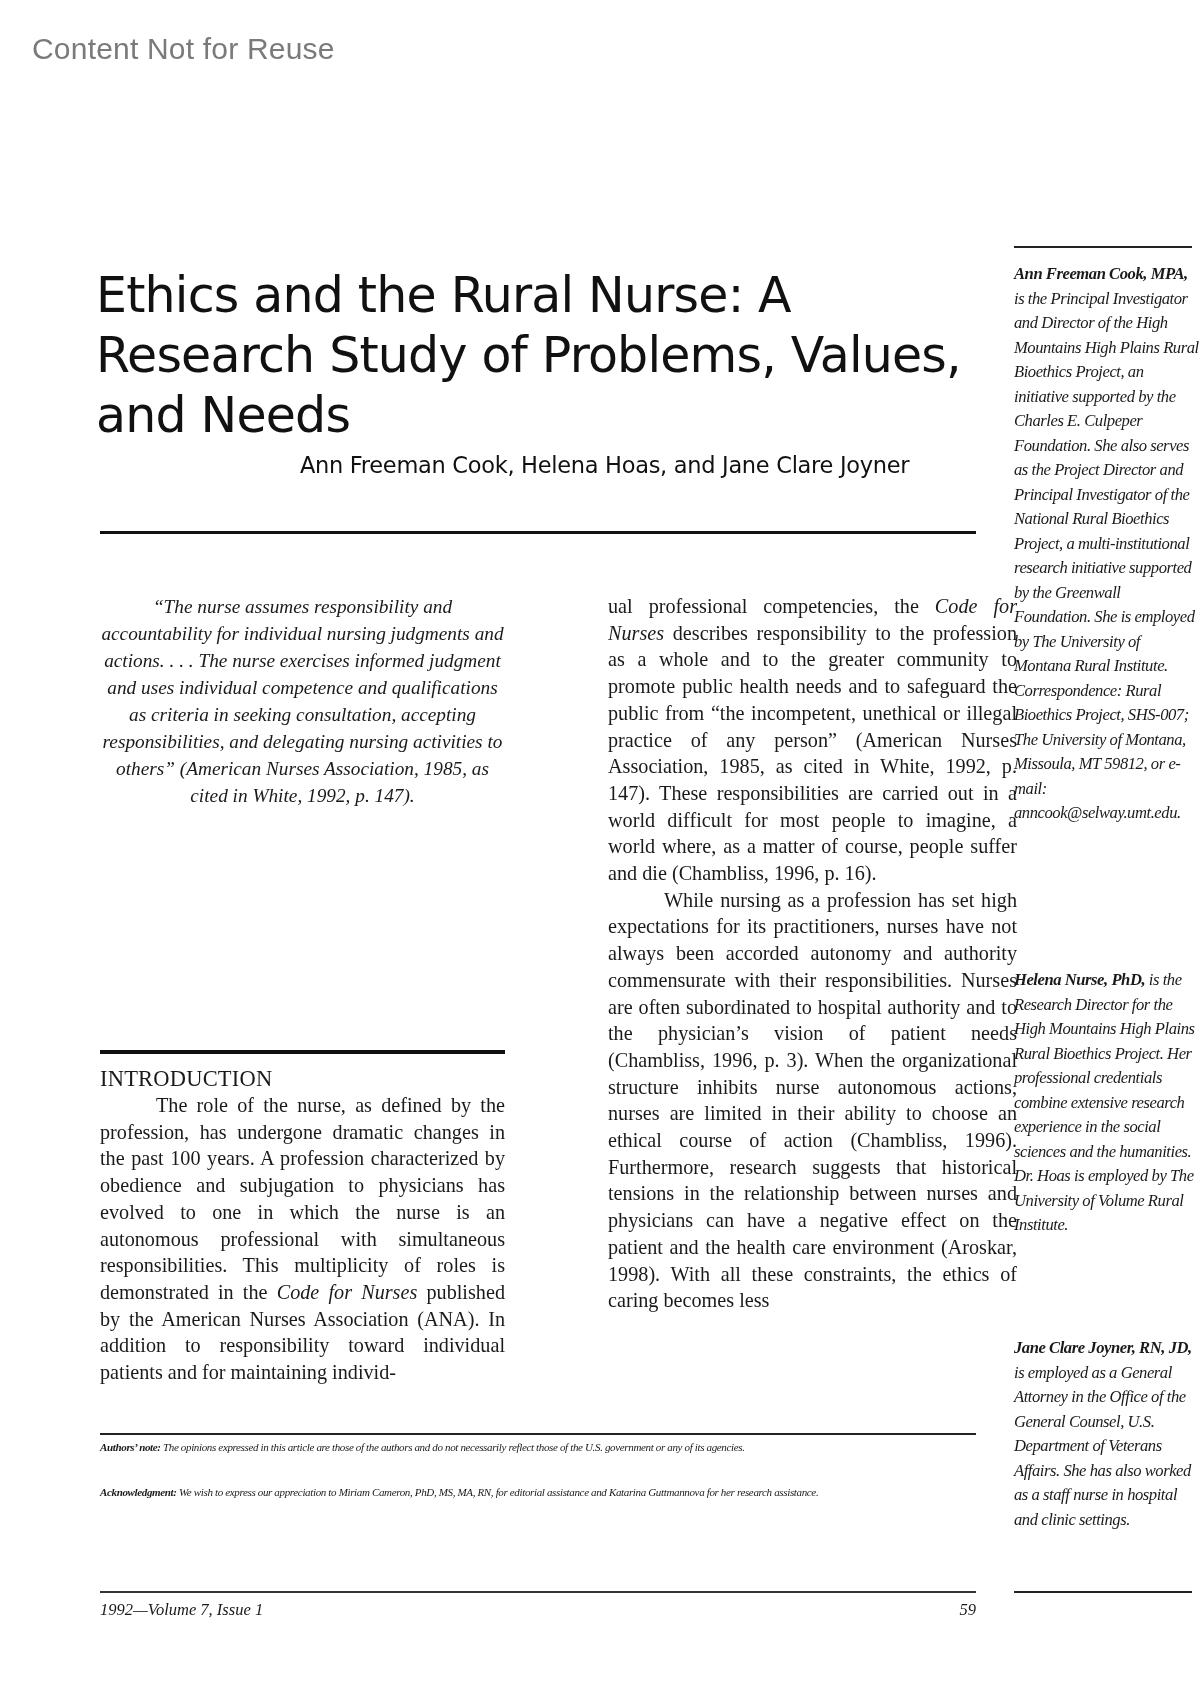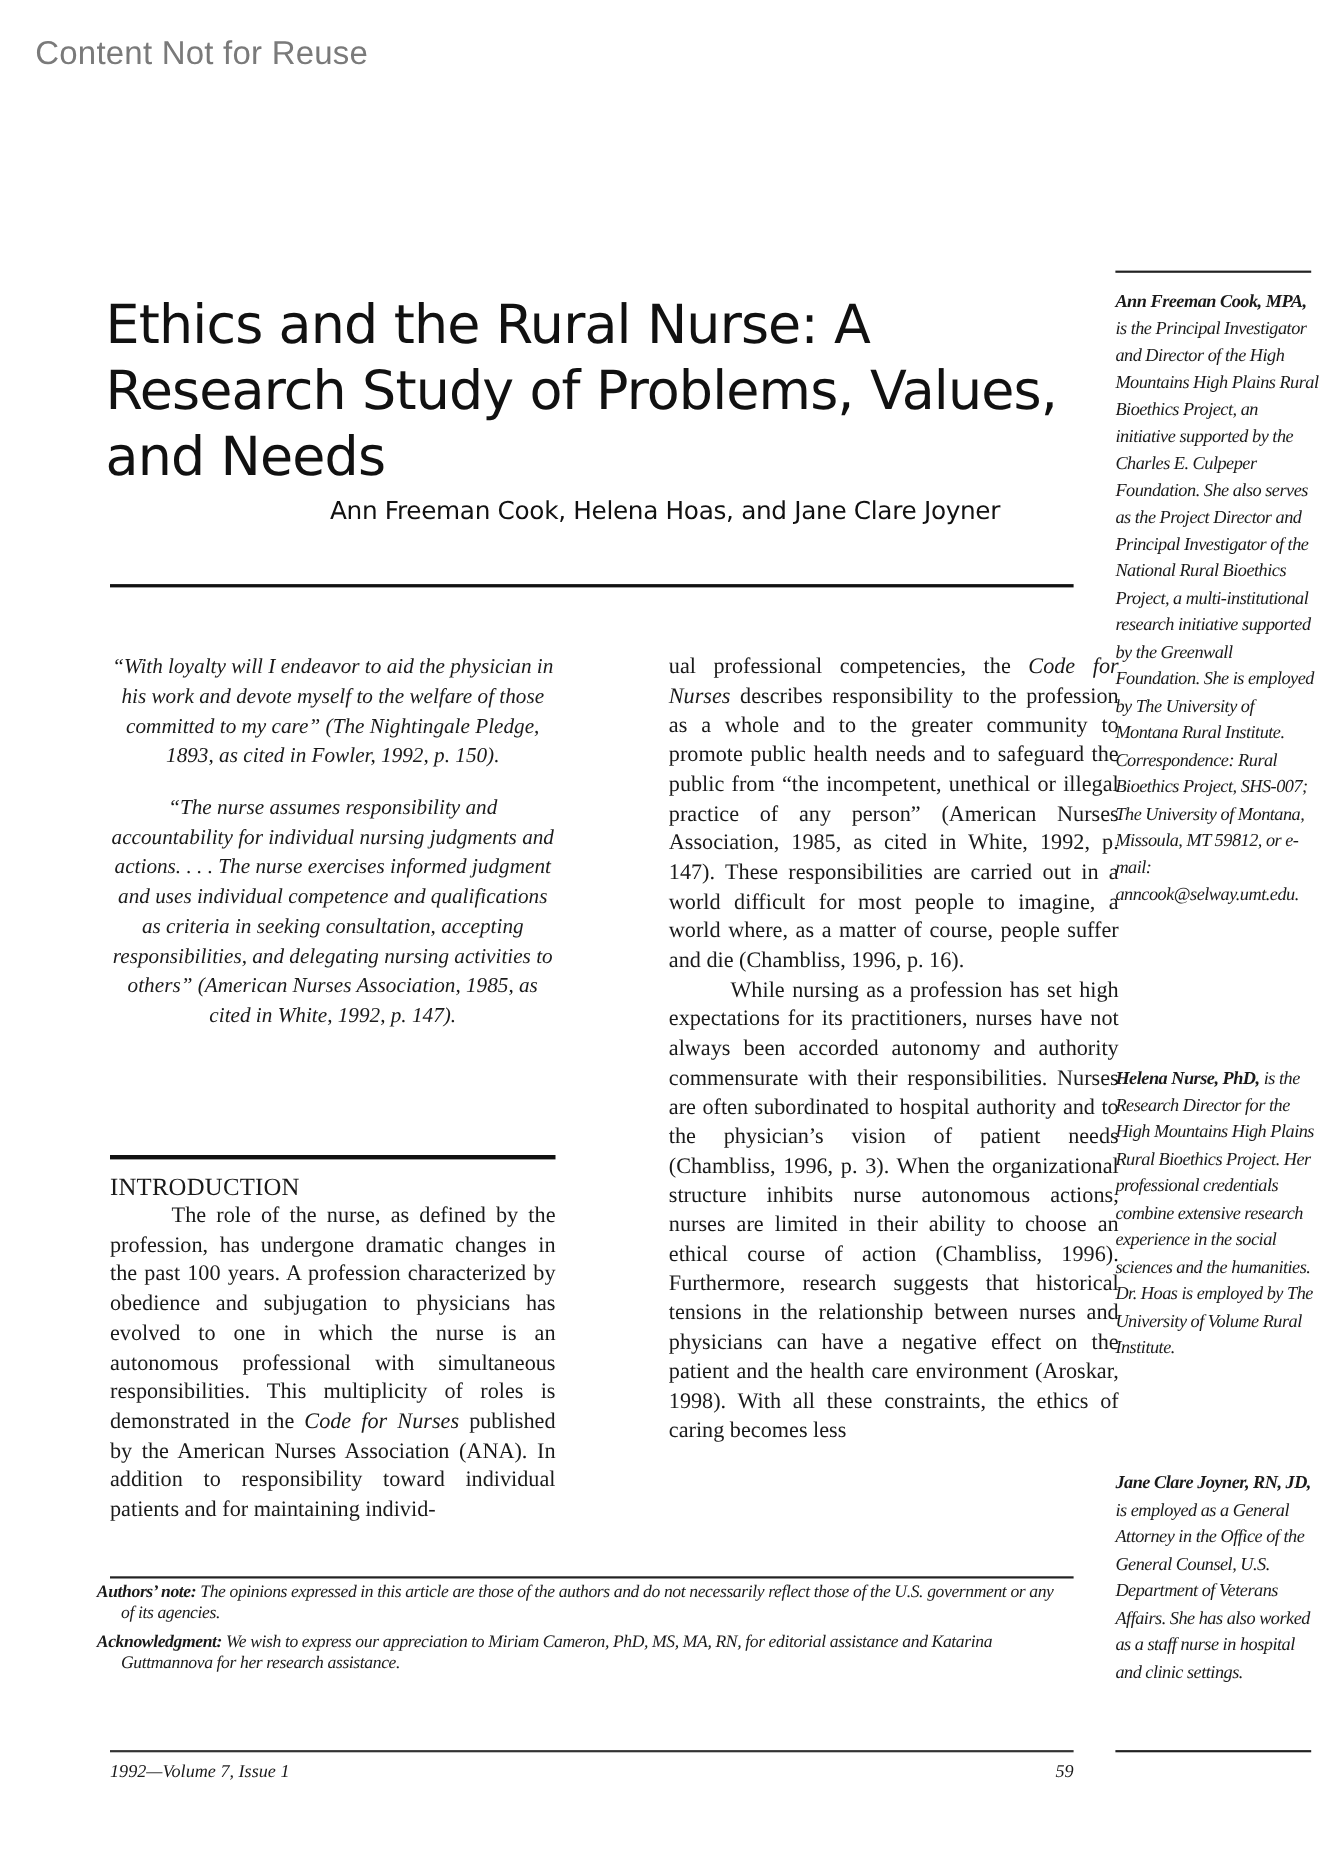--- a/index.html
+++ b/index.html
@@ -21,21 +21,21 @@
 
   .intro-rule { position: absolute; left: 100px; top: 1050px; width: 405px; height: 4px; background: #111; }
   .intro-heading { position: absolute; left: 100px; top: 1066px; font-size: 22.5px; letter-spacing: 0.2px; margin: 0; font-weight: normal; }
   .col { position: absolute; font-size: 20.2px; line-height: 26.7px; text-align: justify; }
   .col p { margin: 0; }
   .col .indent { text-indent: 56px; }
   .col-left { left: 100px; top: 1092px; width: 405px; }
   .col-right { left: 567px; top: 593px; width: 409px; margin-left: 41px; }
 
   .notes-rule { position: absolute; left: 100px; top: 1433px; width: 876px; height: 2px; background: #222; }
-  .note { position: absolute; left: 88px; width: 876px; font-style: italic; font-size: 16px; line-height: 19px;
+  .note { position: absolute; left: 100px; width: 876px; font-style: italic; font-size: 11px; line-height: 19px;
           padding-left: 22px; text-indent: -22px; box-sizing: border-box; letter-spacing: -0.35px; }
   .note b { font-style: italic; font-weight: bold; }
   .note-authors { top: 1438px; }
   .note-ack { top: 1483px; }
 
   .footer-rule { position: absolute; left: 100px; top: 1591px; width: 876px; height: 2px; background: #333; }
   .footer-left { position: absolute; left: 100px; top: 1600px; font-style: italic; font-size: 16.5px; }
   .footer-right { position: absolute; left: 900px; top: 1600px; width: 76px; text-align: right; font-style: italic; font-size: 16.5px; }
 
   .sidebar-rule { position: absolute; left: 1014px; width: 178px; height: 2px; background: #222; }
@@ -50,21 +50,20 @@
 </head>
 <body>
 
 <div class="watermark">Content Not for Reuse</div>
 
 <h1 class="title">Ethics and the Rural Nurse: A Research Study of Problems, Values, and Needs</h1>
 <div class="authors">Ann Freeman Cook, Helena Hoas, and Jane Clare Joyner</div>
 <div class="rule-top"></div>
 
 <div class="epigraphs">
-  <p class="epigraph">“With loyalty will I endeavor to aid the physician in his work and devote myself to the welfare of those committed to my care” (The Nightingale Pledge, 1893, as cited in Fowler, 1992, p. 150).</p>
   <p class="epigraph">“The nurse assumes responsibility and accountability for individual nursing judgments and actions. . . . The nurse exercises informed judgment and uses individual competence and qualifications as criteria in seeking consultation, accepting responsibilities, and delegating nursing activities to others” (American Nurses Association, 1985, as cited in White, 1992, p. 147).</p>
 </div>
 
 <div class="intro-rule"></div>
 <h2 class="intro-heading">INTRODUCTION</h2>
 
 <div class="col col-left">
   <p class="indent"><span>The role of the nurse, as defined by the profession, has undergone dramatic changes in the past 100 years. A profession characterized by obedience and subjugation to physicians has evolved to one in which the nurse is an autonomous professional with simultaneous responsibilities. This multiplicity of roles is demonstrated in the </span><i>Code for Nurses</i><span> published by the American Nurses Association (ANA). In addition to responsibility toward individual patients and for maintaining individ-</span></p>
 </div>
 

